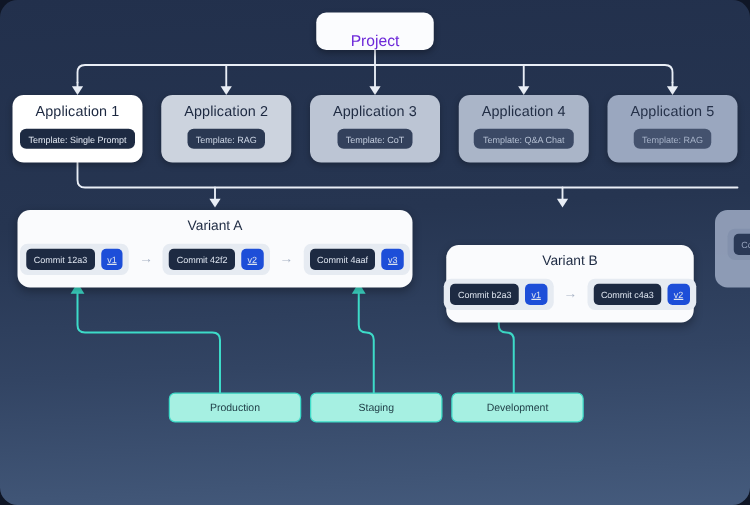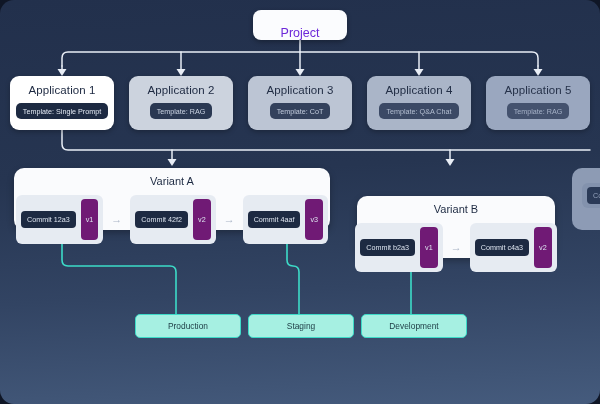--- a/index.html
+++ b/index.html
@@ -60,22 +60,22 @@
   }
   .commit{
     display:flex;align-items:center;gap:5px;
     background:#e6ebf2;border-radius:6px;padding:4px 5px;
   }
   .commit .sha{
     background:#1d2a42;color:#dde4ef;border-radius:4px;
     padding:4px 6px;font-size:7.2px;white-space:nowrap;
   }
   .commit .ver{
-    background:#701a75;color:#dde4ef;border-radius:4px;
-    padding:16px 5px;font-size:7.2px;
+    background:#1d4ed8;color:#dde4ef;border-radius:4px;
+    padding:4px 5px;font-size:7.2px;text-decoration:underline;
   }
   .arrowch{color:#a9b4c6;font-size:11px;line-height:1;}
   .variant.faded{background:#98a6bf;opacity:.9;box-shadow:none;}
   .variant.faded .commit{background:#8d9cb7;}
   .variant.faded .sha{background:#2b3a57;color:#9fadc6;}
 
   
   .envpanel{
     left:125px;top:300px;width:350px;height:76px;
     border-radius:12px;background:#52668c;

